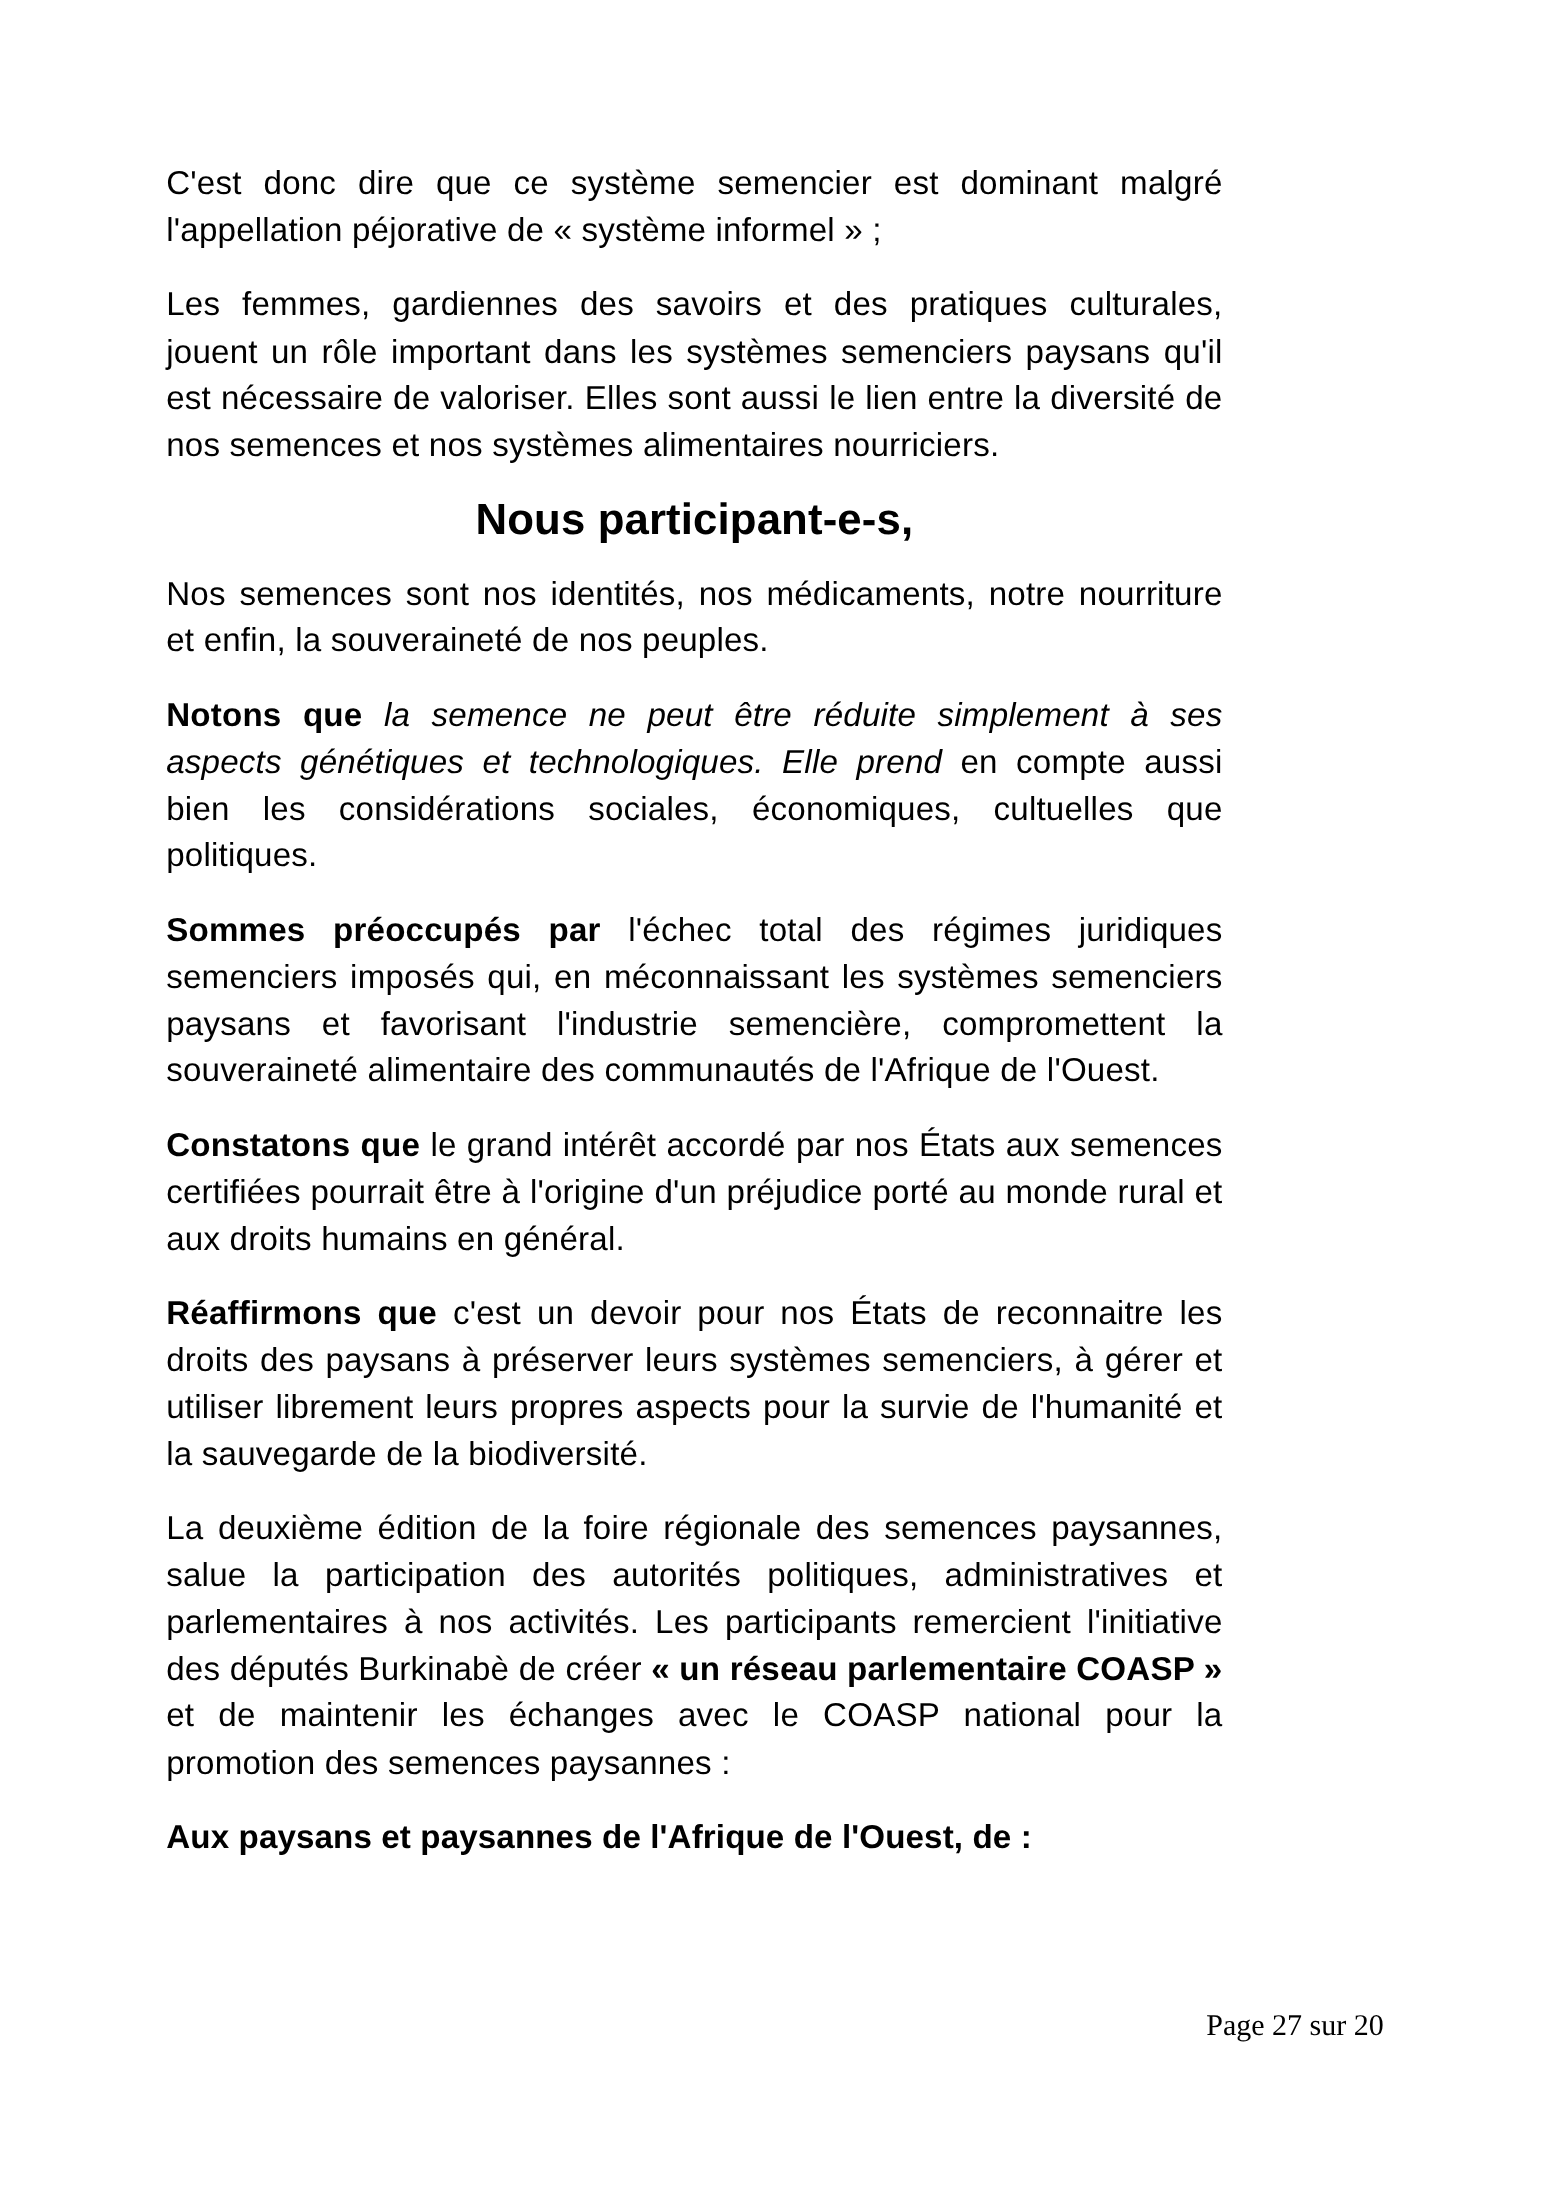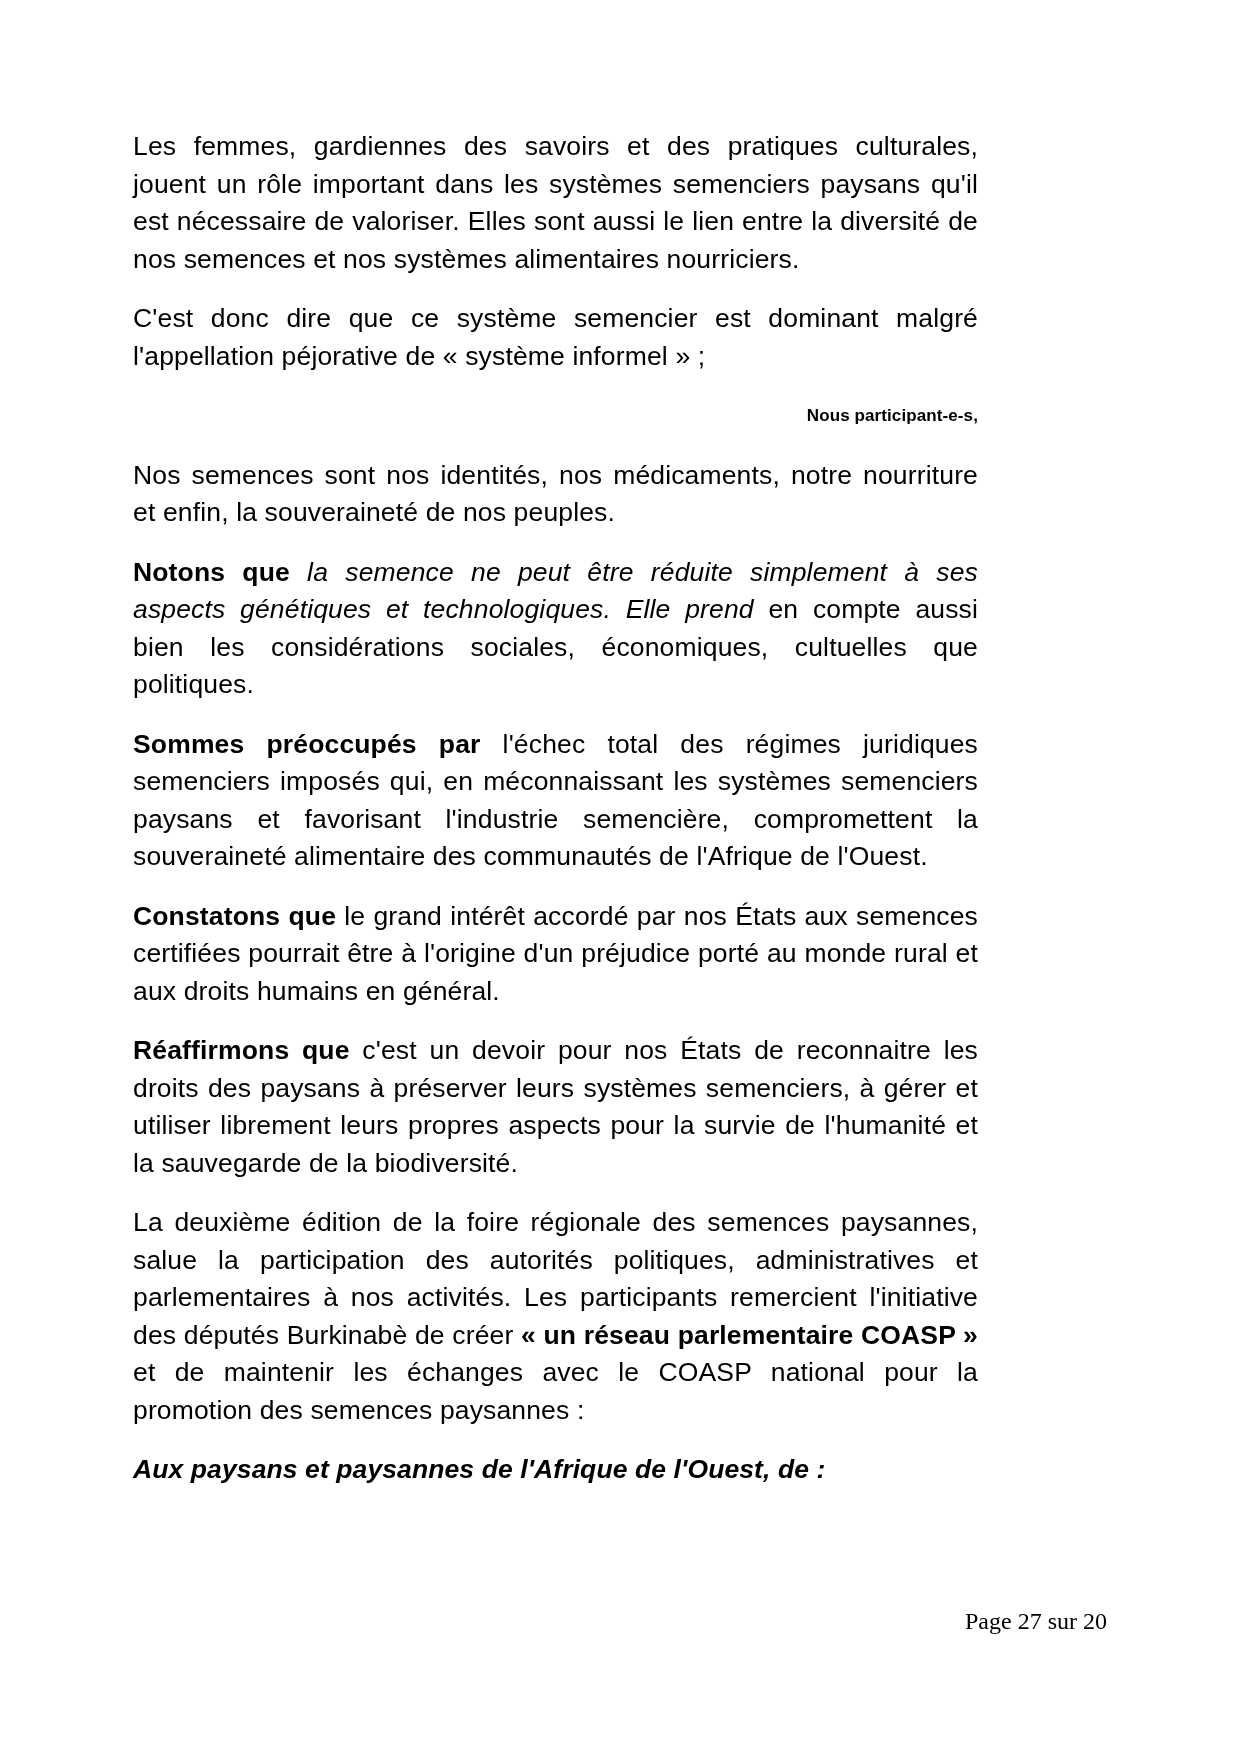--- a/index.html
+++ b/index.html
@@ -28,33 +28,32 @@
     font-size: 26.5px;
     line-height: 37.5px;
     text-align: justify;
     text-justify: inter-word;
     letter-spacing: 0.15px;
     font-weight: 400;
     -webkit-font-smoothing: antialiased;
   }
   p.heading {
     margin: 0 0 22px 0;
-    font-size: 17px;
+    font-size: 35px;
     line-height: 37.5px;
-    text-align: right;
+    text-align: center;
     font-weight: 700;
     letter-spacing: 0.1px;
   }
   p.heading-italic {
     margin: 0 0 22px 0;
     font-size: 26.5px;
     line-height: 37.5px;
     text-align: left;
     font-weight: 700;
-    font-style: italic;
     letter-spacing: 0.1px;
   }
   .b { font-weight: 700; }
   .i { font-style: italic; }
   .reg { font-weight: 400; font-style: normal; }
 
   .footer {
     position: absolute;
     right: 133px;
     bottom: 118px;
@@ -68,25 +67,25 @@
   .footer .num { font-weight: 400; }
 </style>
 </head>
 <body>
 
 <div class="page">
 
   <div class="content">
 
     <p class="para">
-      <span>Les femmes, gardiennes des savoirs et des pratiques culturales, jouent un rôle important dans les systèmes semenciers paysans qu'il est nécessaire de valoriser. Elles sont aussi le lien entre la diversité de nos semences et nos systèmes alimentaires nourriciers.</span>
+      <span>C'est donc dire que ce système semencier est dominant malgré l'appellation péjorative de « système informel » ;</span>
     </p>
 
     <p class="para">
-      <span>C'est donc dire que ce système semencier est dominant malgré l'appellation péjorative de « système informel » ;</span>
+      <span>Les femmes, gardiennes des savoirs et des pratiques culturales, jouent un rôle important dans les systèmes semenciers paysans qu'il est nécessaire de valoriser. Elles sont aussi le lien entre la diversité de nos semences et nos systèmes alimentaires nourriciers.</span>
     </p>
 
     <p class="heading">
       <span>Nous participant-e-s,</span>
     </p>
 
     <p class="para">
       <span>Nos semences sont nos identités, nos médicaments, notre nourriture et enfin, la souveraineté de nos peuples.</span>
     </p>
 

